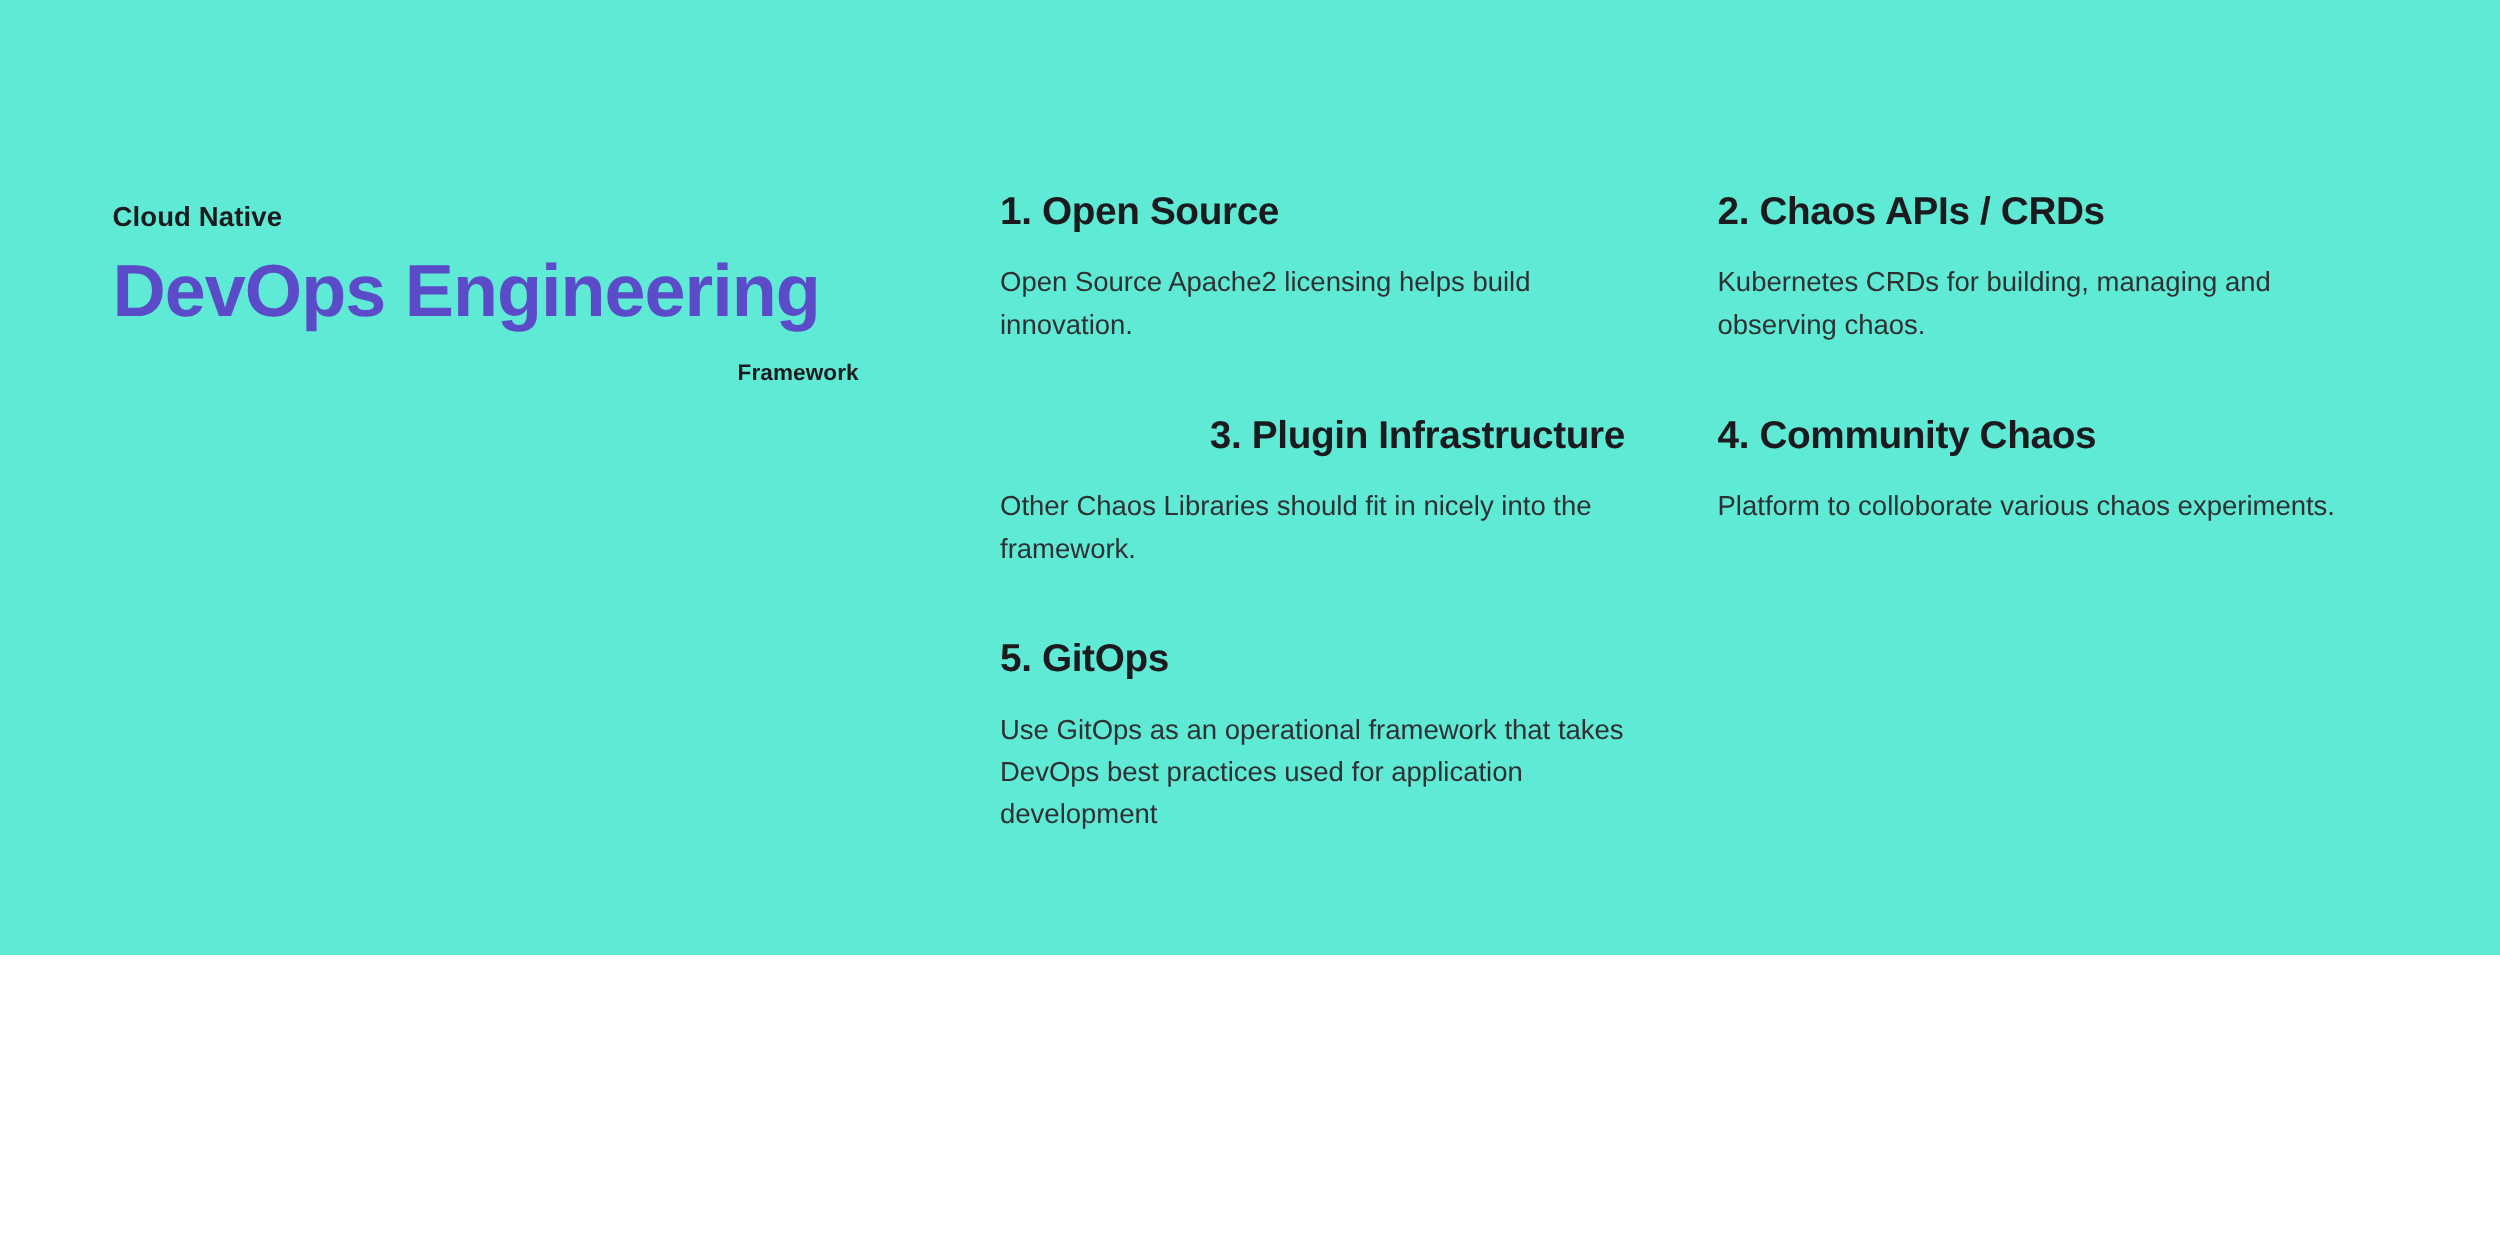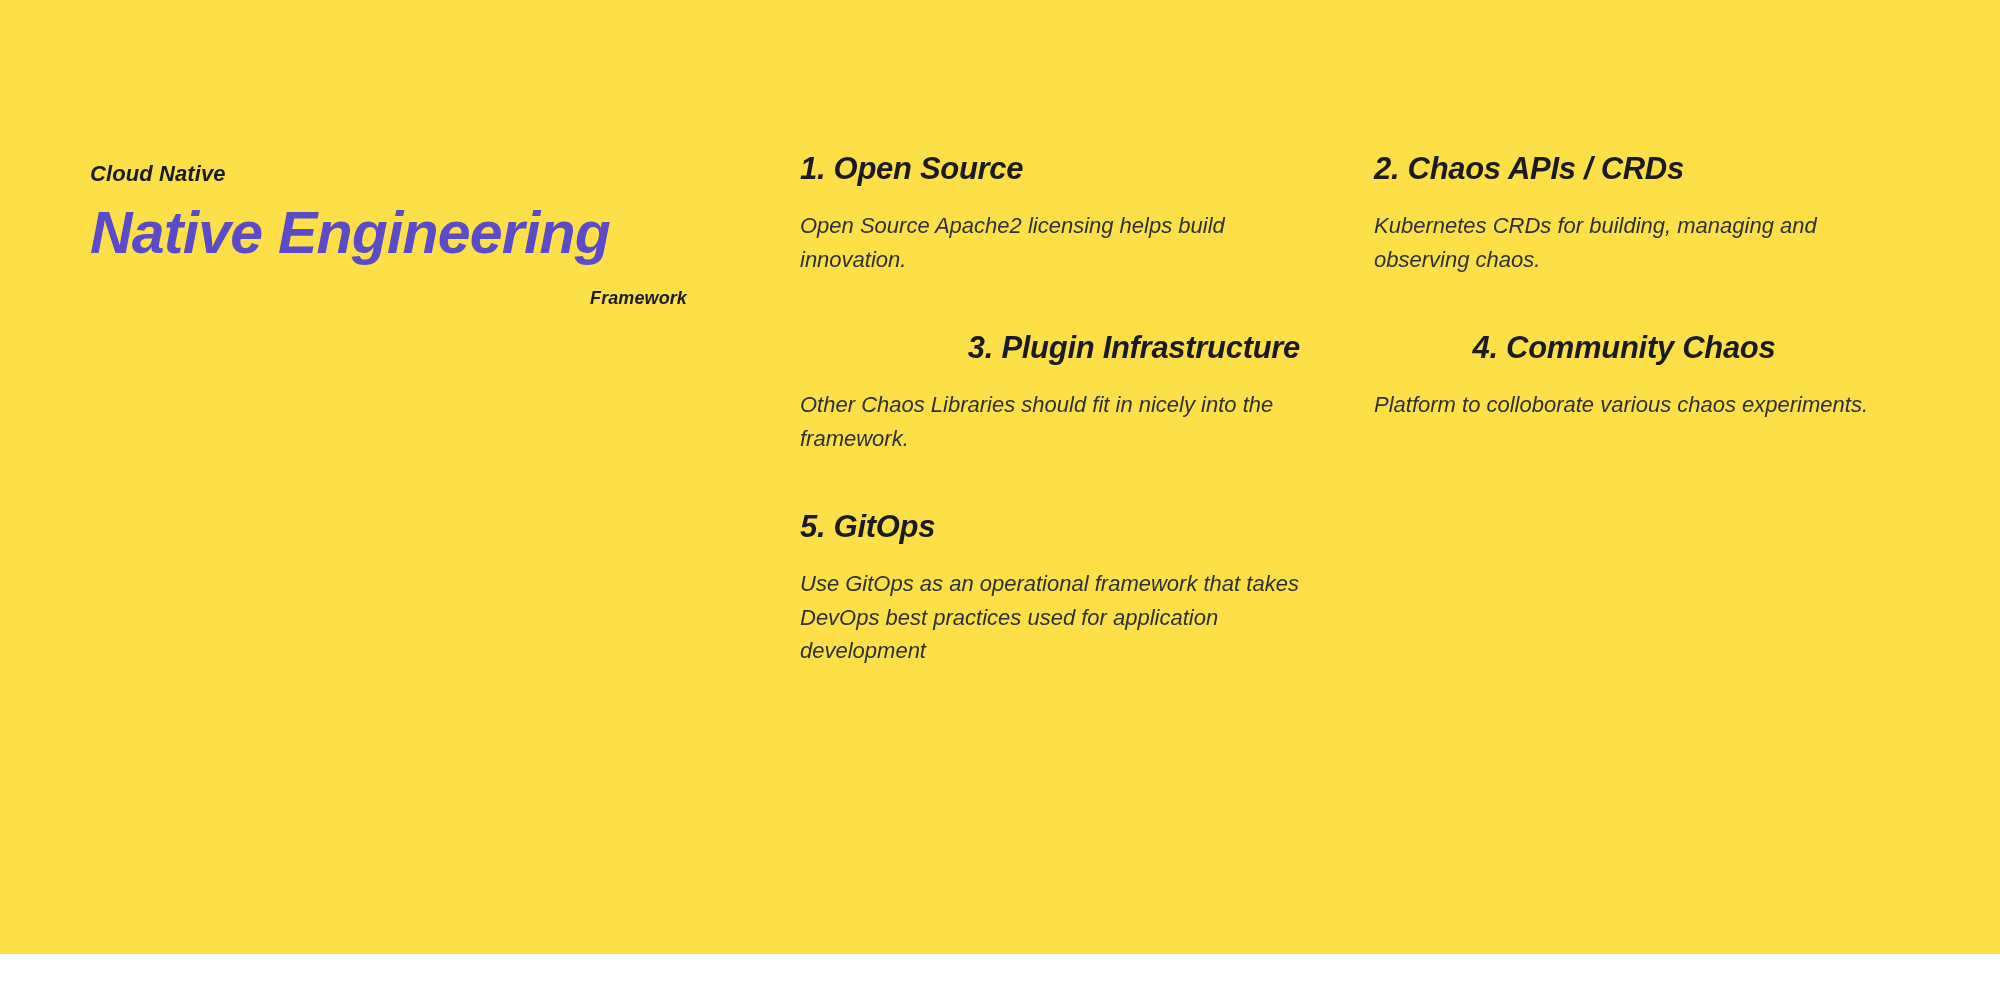--- a/index.html
+++ b/index.html
@@ -12,27 +12,26 @@
     height: 1000px;
     background: #ffffff;
     font-family: "Liberation Sans", sans-serif;
     -webkit-font-smoothing: antialiased;
     overflow: hidden;
   }
 
   .slide {
     position: relative;
     width: 2000px;
-    height: 954px;
-    background: #fde047;
+    height: 764px;
+    background: #5eead4;
     box-sizing: border-box;
     display: flex;
     flex-direction: row;
     align-items: flex-start;
-    font-style: italic;
   }
 
   
   .title-block {
     position: absolute;
     left: 90px;
     top: 160px;
     width: 600px;
     box-sizing: border-box;
   }
@@ -108,21 +107,21 @@
     max-width: 500px;
   }
 </style>
 </head>
 <body style="background: rgb(255, 255, 255);">
 
 <div class="slide">
 
   <div class="title-block">
     <div class="eyebrow" style="color: rgb(27, 27, 31);">Cloud Native</div>
-    <h1 class="main-title" style="color: rgb(91, 75, 200);">Native Engineering</h1>
+    <h1 class="main-title" style="color: rgb(91, 75, 200);">DevOps Engineering</h1>
     <div class="subtitle" style="color: rgb(27, 27, 31);">Framework</div>
   </div>
 
   <div class="content-area">
 
     <div class="content-column">
 
       <div class="feature-item">
         <div class="feature-title" style="color: rgb(27, 27, 31);">1. Open Source</div>
         <p class="feature-body" style="color: rgb(47, 48, 51);">Open Source Apache2 licensing helps build innovation.</p>
@@ -141,21 +140,21 @@
     </div>
 
     <div class="content-column">
 
       <div class="feature-item">
         <div class="feature-title" style="color: rgb(27, 27, 31);">2. Chaos APIs / CRDs</div>
         <p class="feature-body" style="color: rgb(47, 48, 51);">Kubernetes CRDs for building, managing and observing chaos.</p>
       </div>
 
       <div class="feature-item">
-        <div class="feature-title" style="color: rgb(27, 27, 31); text-align: center;">4. Community Chaos</div>
+        <div class="feature-title" style="color: rgb(27, 27, 31);">4. Community Chaos</div>
         <p class="feature-body" style="color: rgb(47, 48, 51);">Platform to colloborate various chaos experiments.</p>
       </div>
 
     </div>
 
   </div>
 
 </div>
 
 </body></html>

